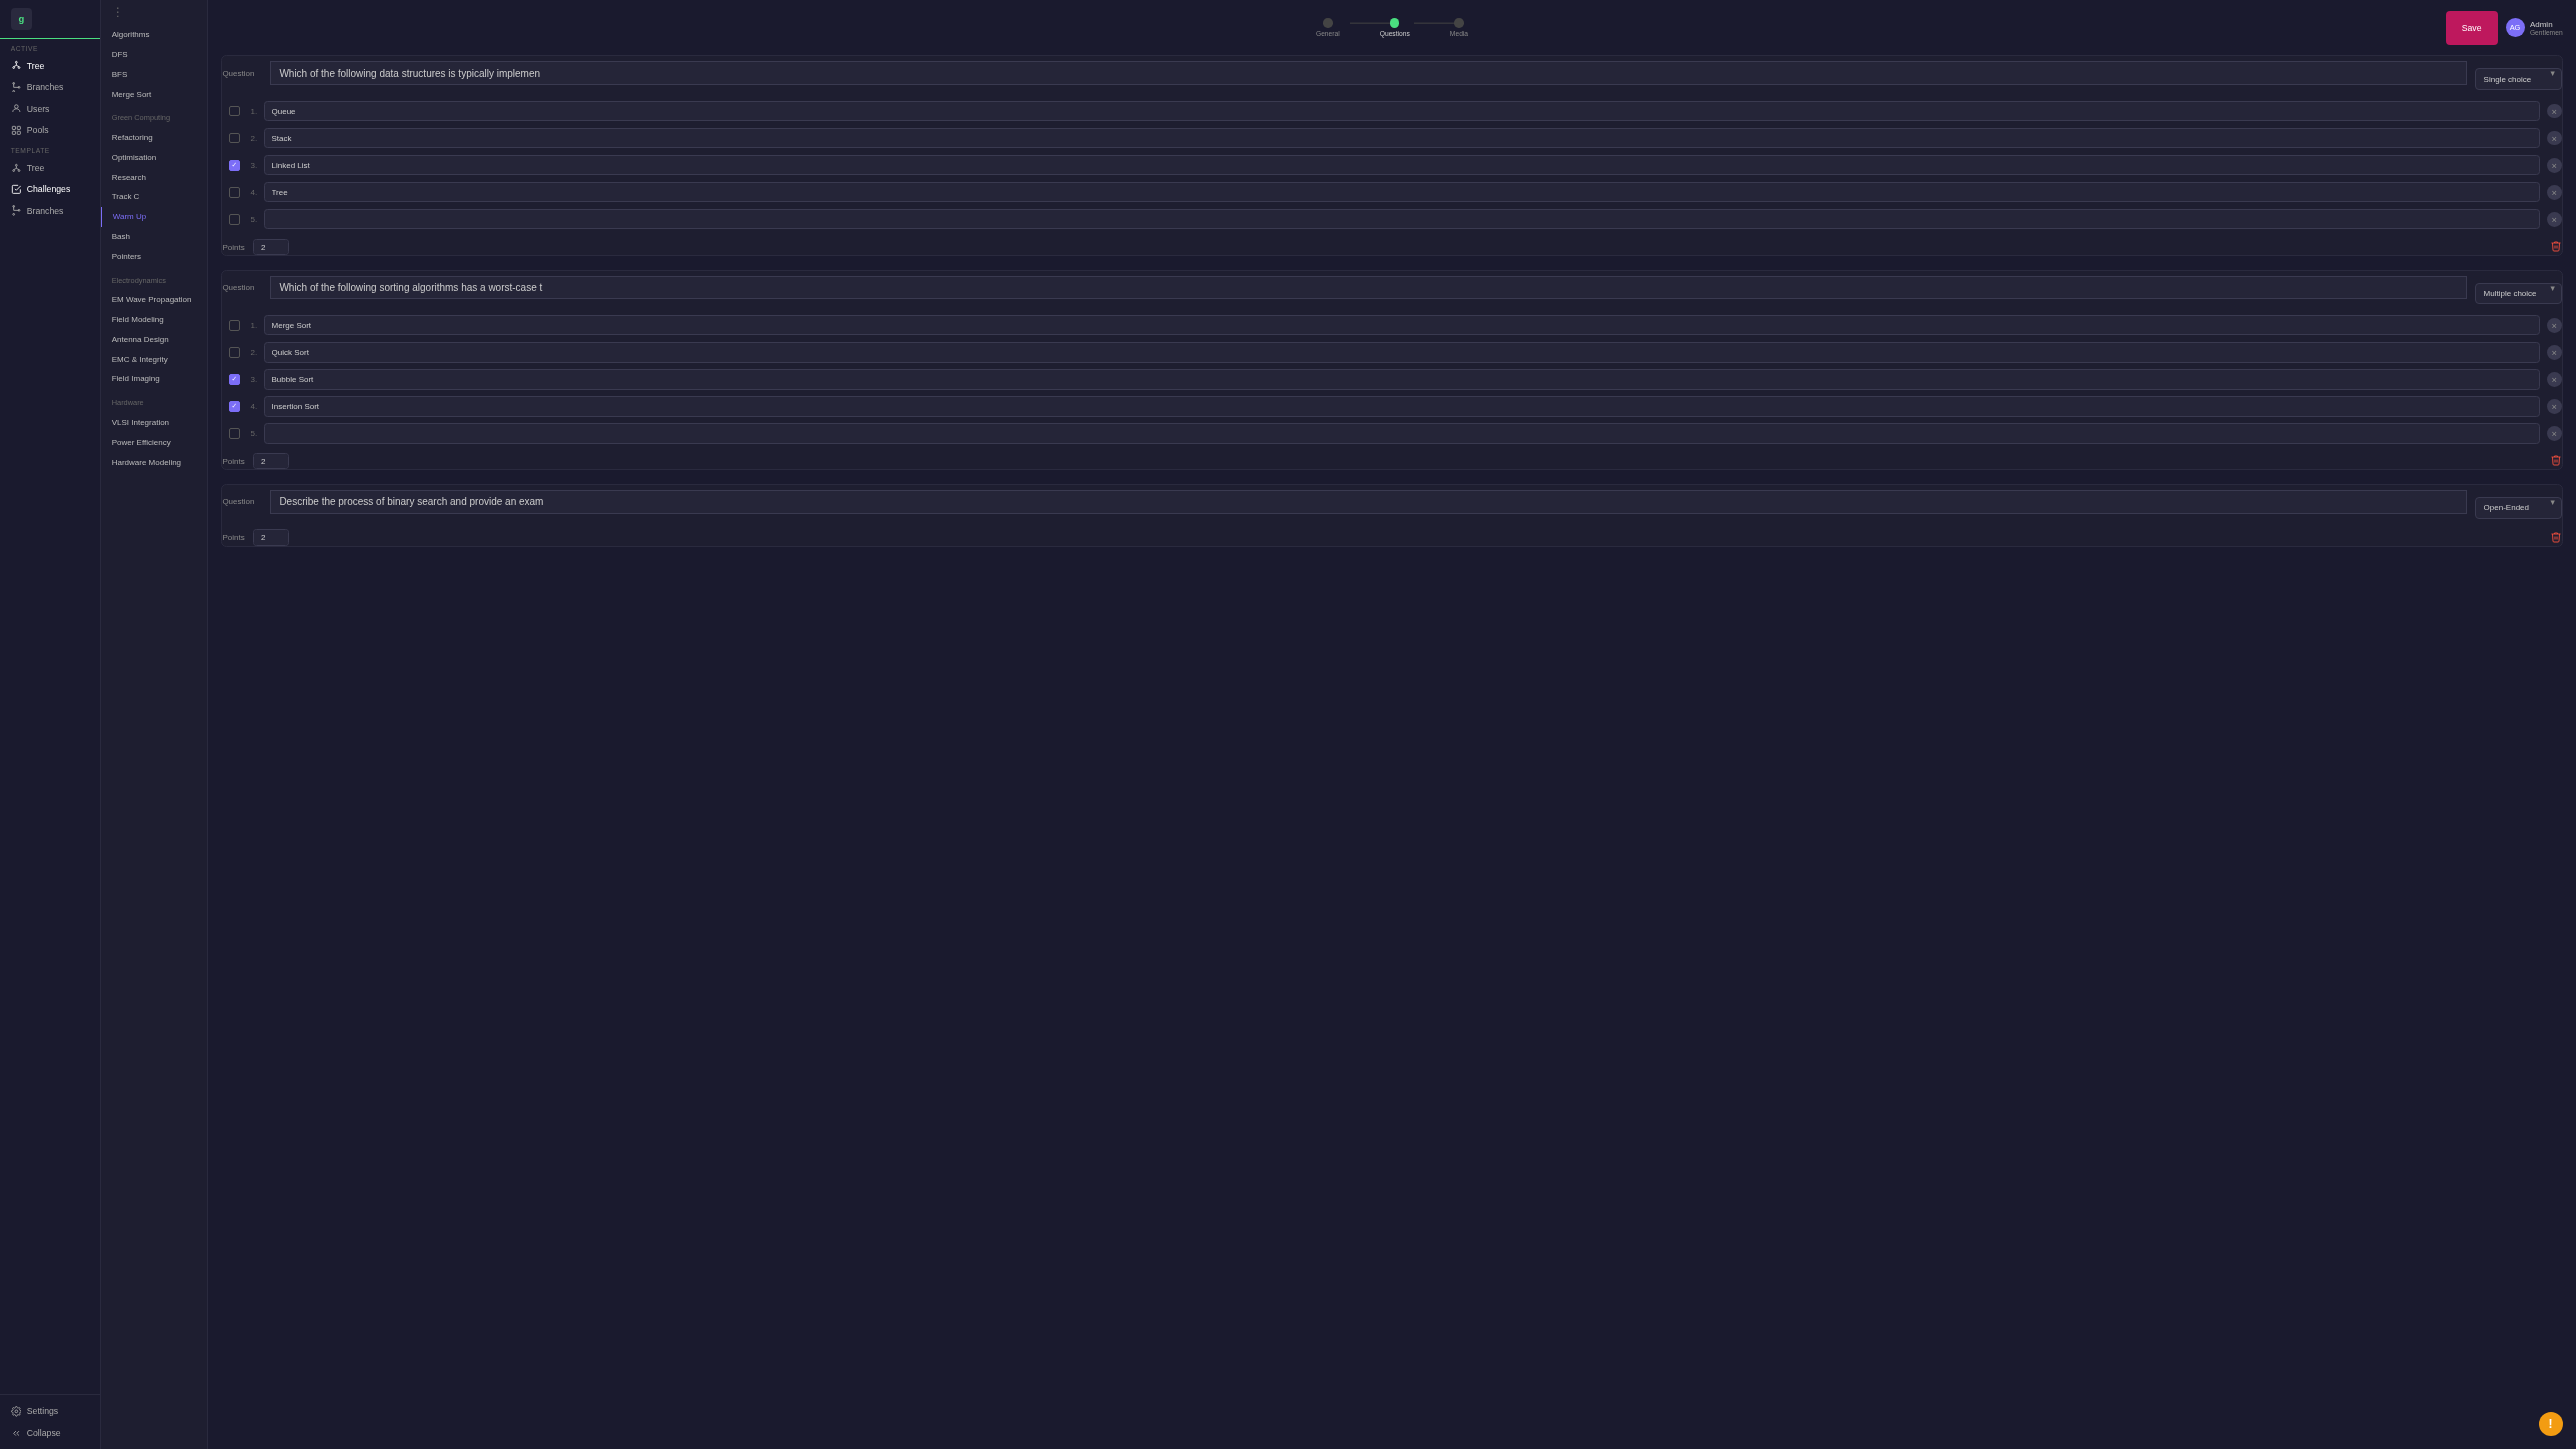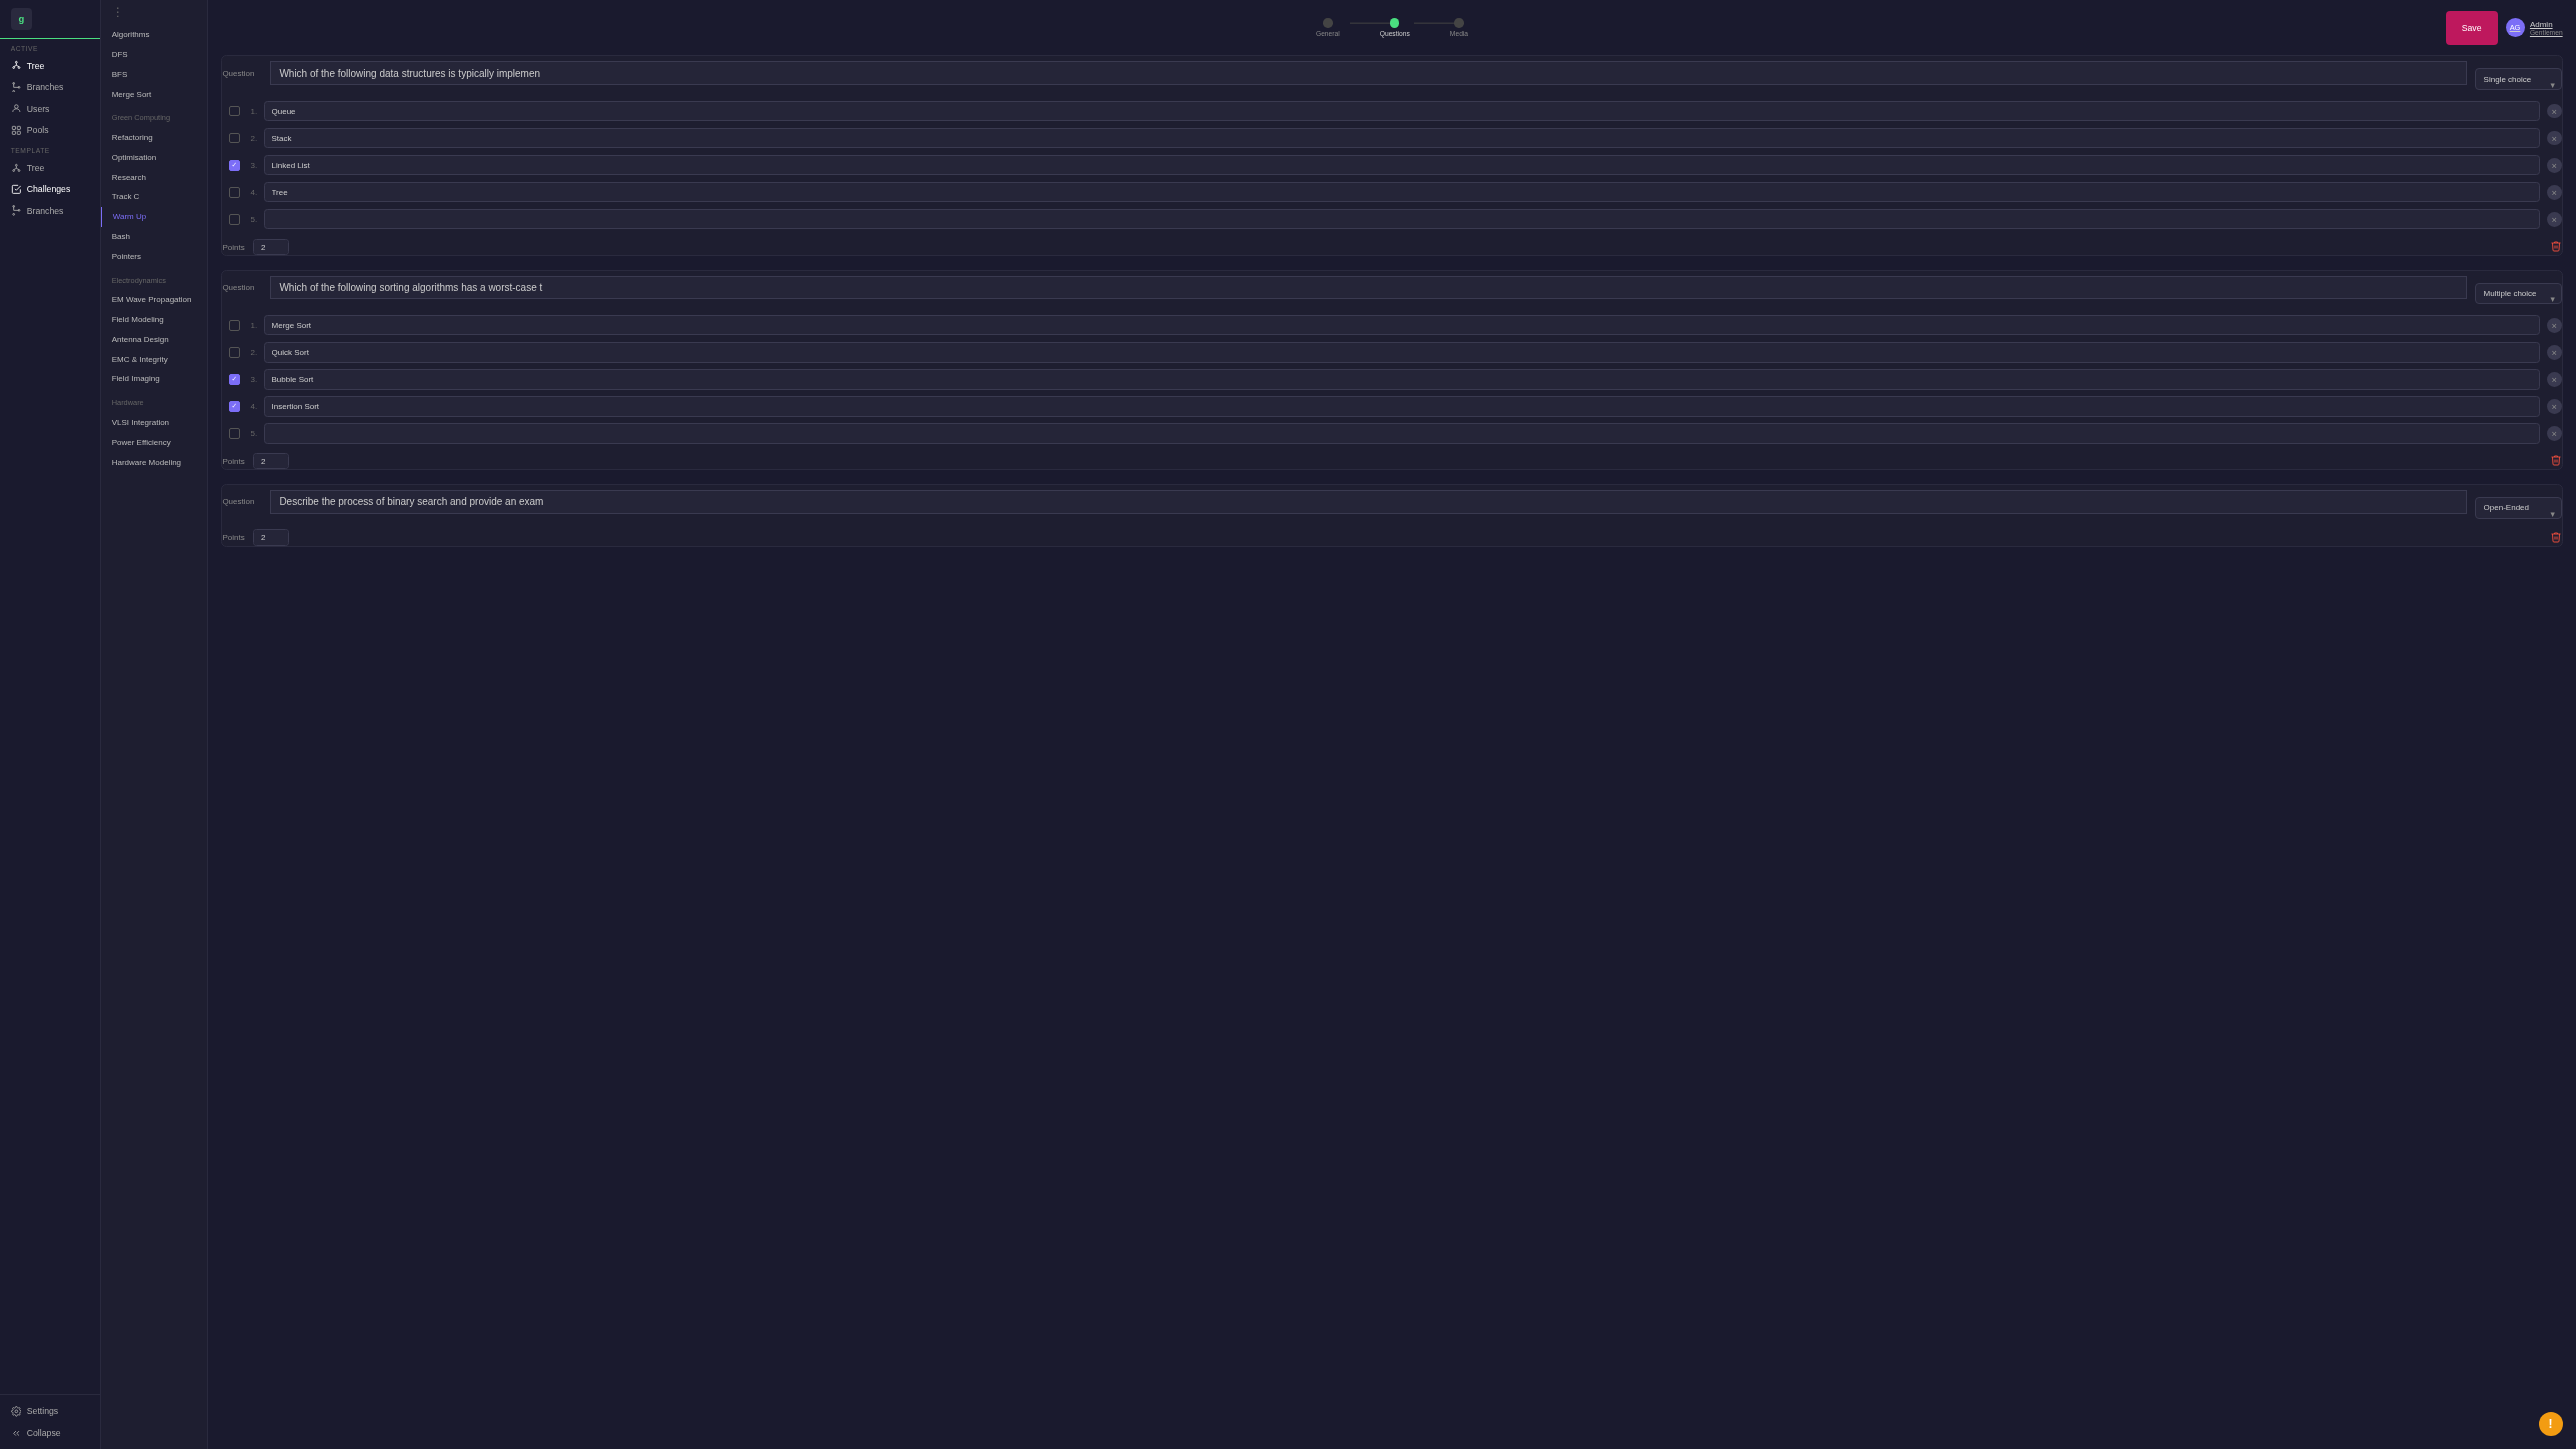--- a/index.html
+++ b/index.html
@@ -112,21 +112,20 @@
       top: 0;
       background: #1a1a2e;
       z-index: 10;
     }
     .user-info {
       display: flex;
       align-items: center;
       gap: 5.4px;
       color: #ccc;
       font-size: 8px;
-      text-decoration: underline;
     }
     .user-avatar {
       width: 19px;
       height: 19px;
       border-radius: 50%;
       background: #7c6ef7;
       display: flex;
       align-items: center;
       justify-content: center;
       font-size: 7.4px;
@@ -300,21 +299,21 @@
     .delete-block-btn {
       color: #e74c3c;
       cursor: pointer;
       font-size: 10.7px;
     }
 
     
     .type-selector-wrap {
       position: relative;
       display: inline-flex;
-      align-items: flex-end;
+      align-items: flex-start;
       margin-top: 12px;
     }
     .type-selector-wrap select {
       background: #252538;
       border: 0.7px solid #3a3a50;
       color: #ccc;
       padding: 5.4px 21.5px 5.4px 8px;
       border-radius: 4px;
       font-size: 8px;
       outline: none;

